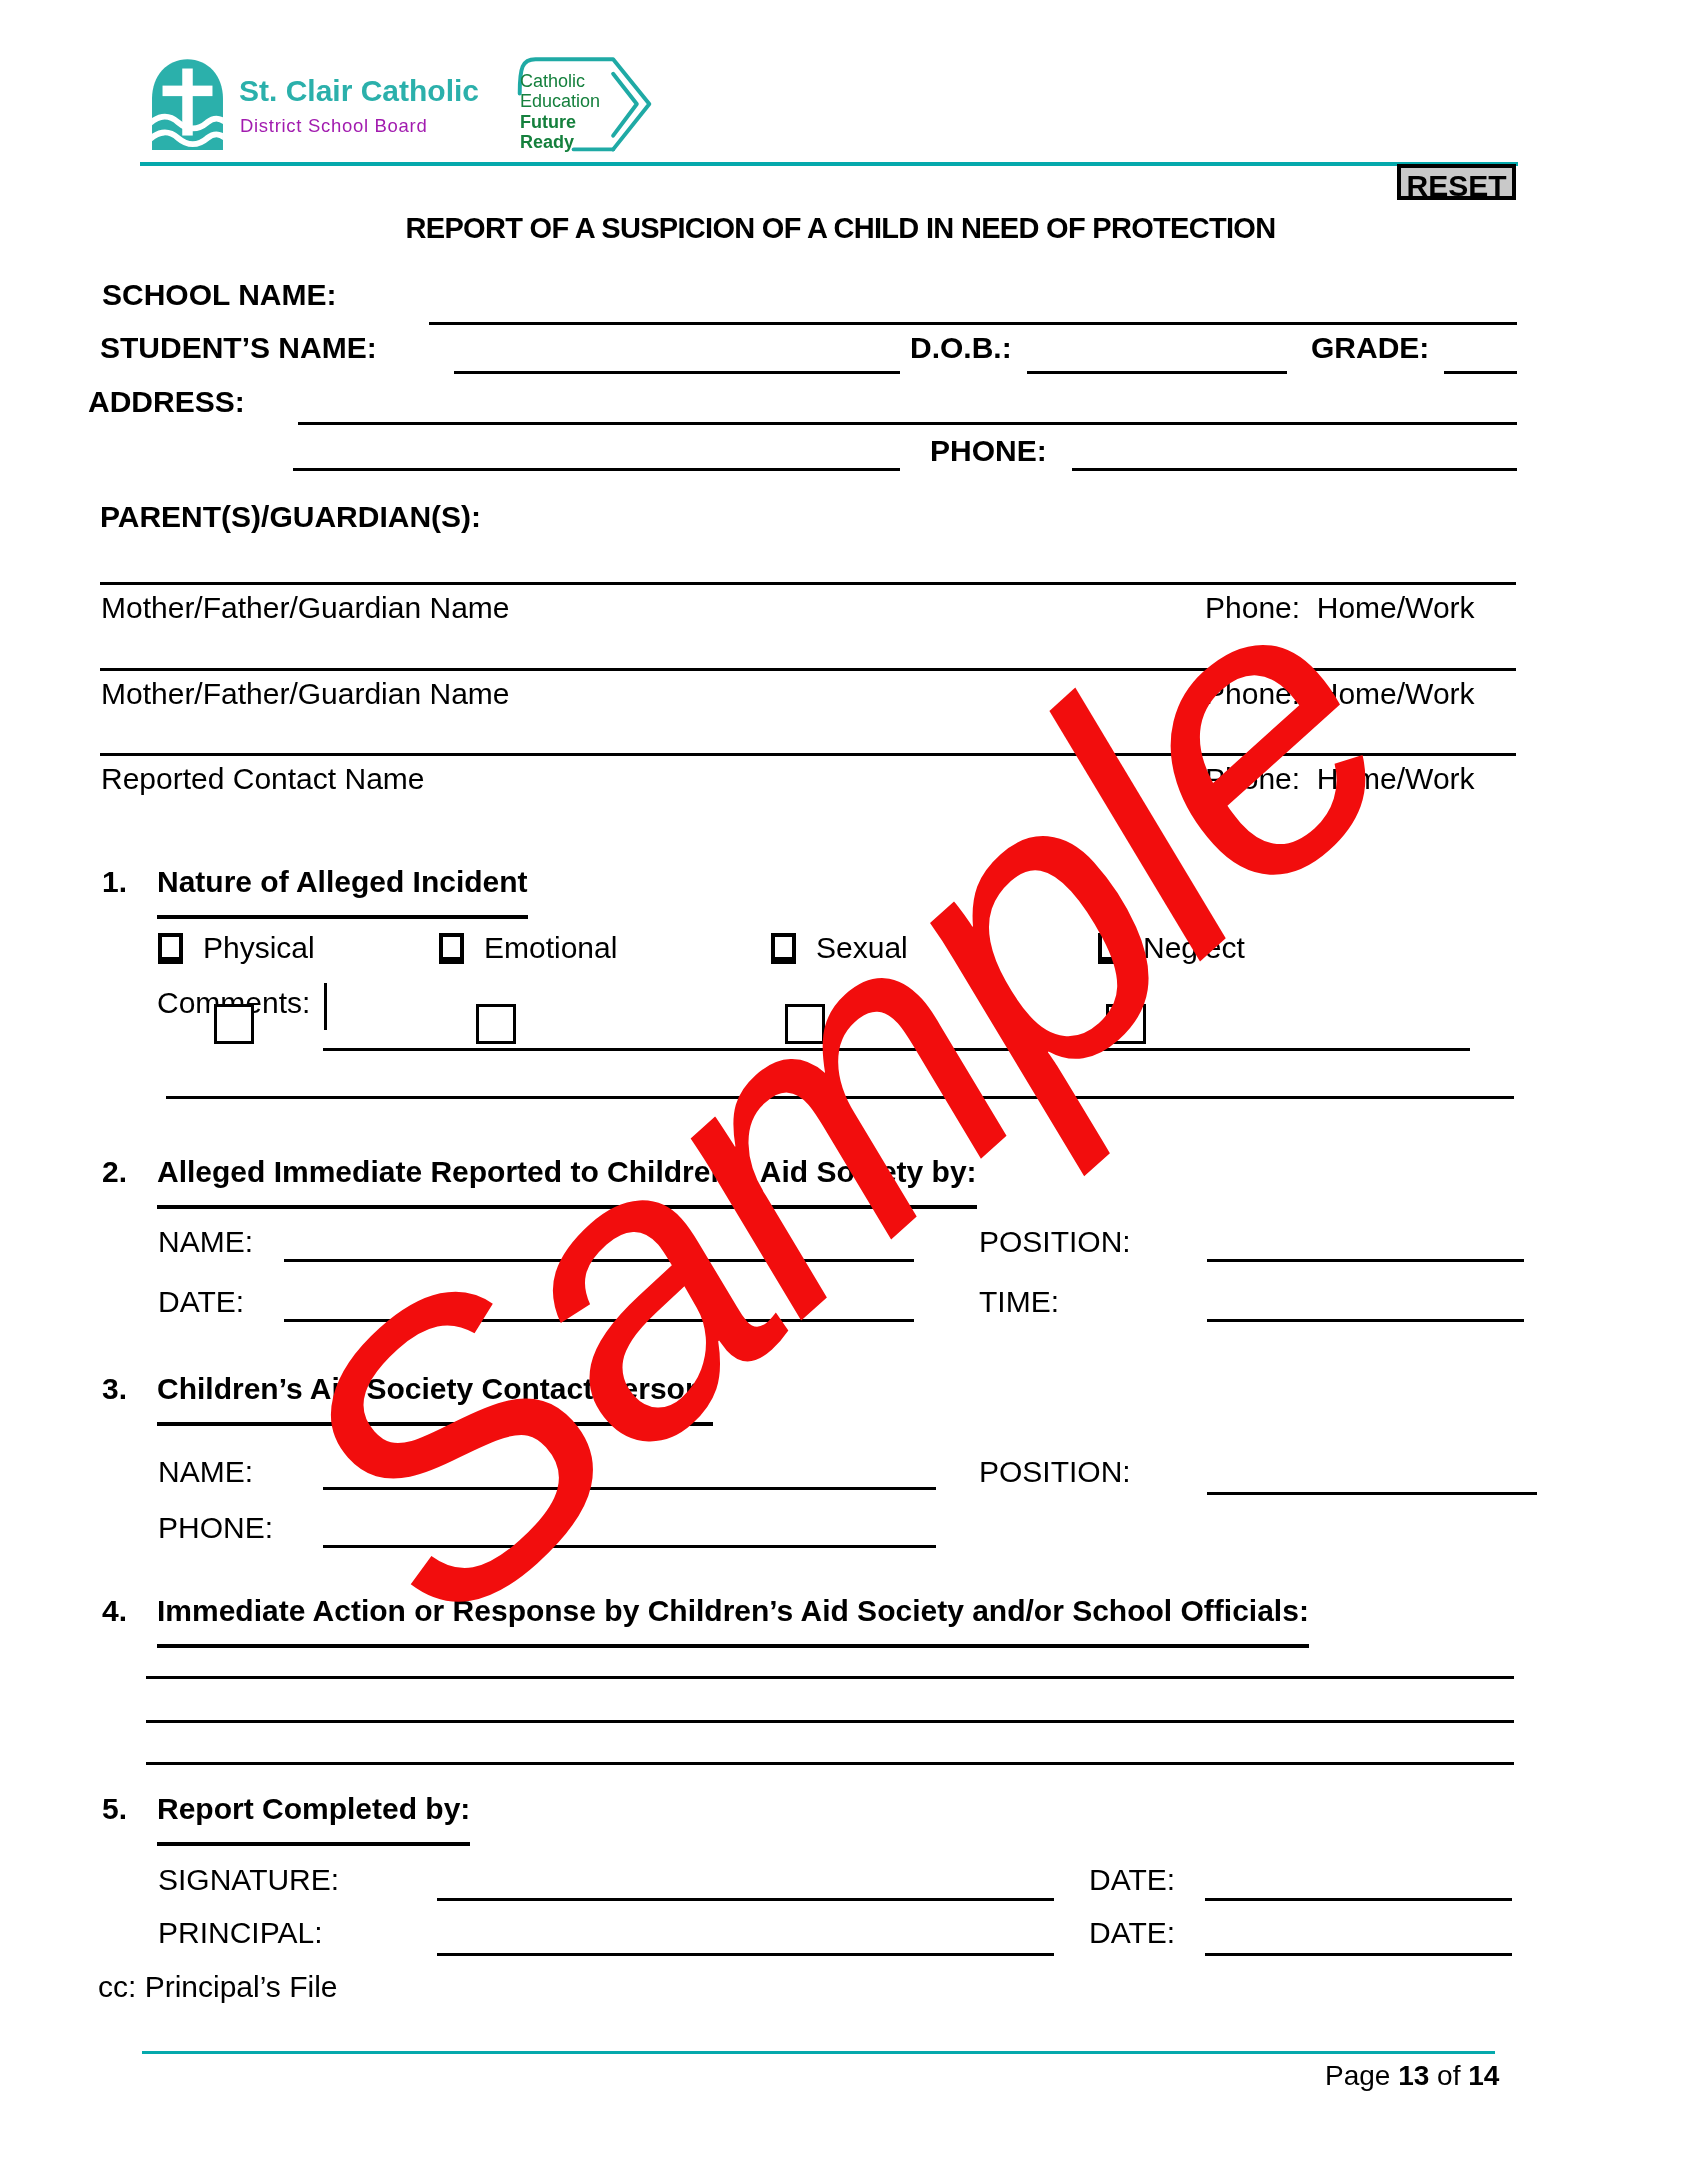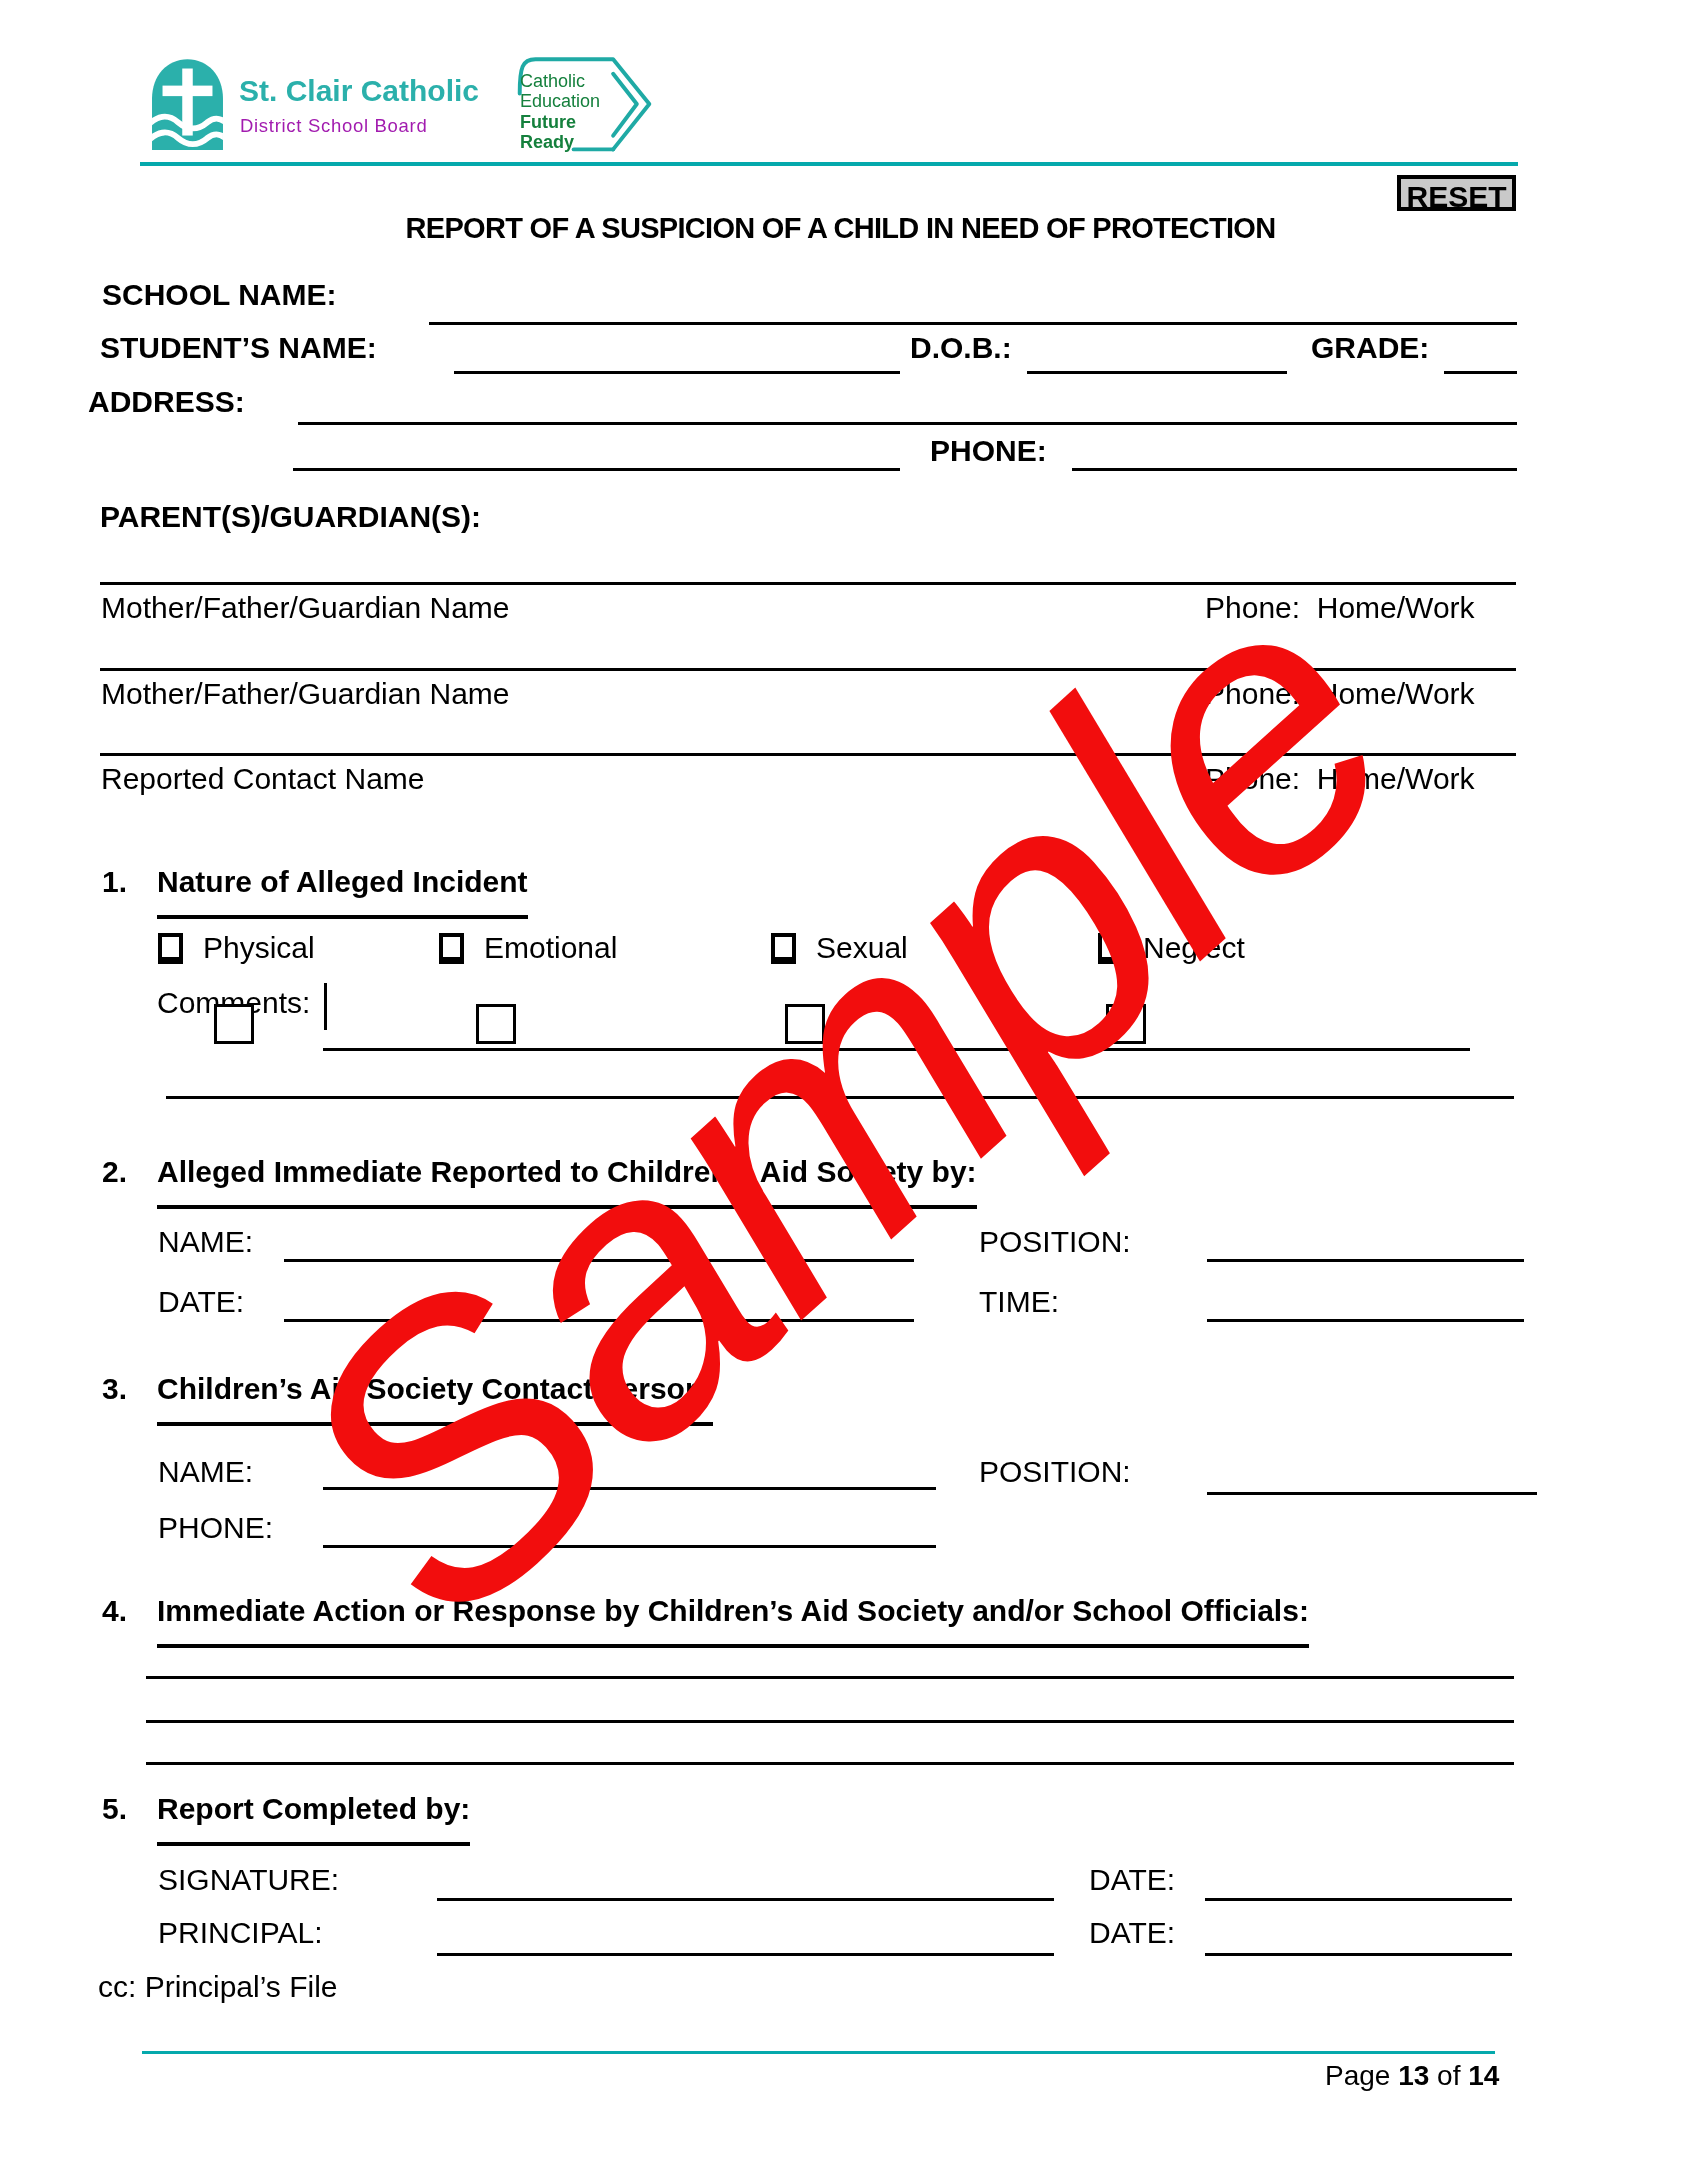--- a/index.html
+++ b/index.html
@@ -78,21 +78,21 @@
   </div>
   <div class="abs cefr" style="left:520px;top:71px;">
     <div>Catholic</div>
     <div>Education</div>
     <div class="b">Future</div>
     <div class="b">Ready</div>
   </div>
 
   <div class="abs teal-rule" style="left:140px;top:162px;width:1378px;"></div>
 
-  <button class="abs reset-btn" style="left:1397px;top:175px;">RESET</button>
+  <button class="abs reset-btn" style="left:1397px;top:164px;">RESET</button>
 
   <div class="abs title" style="left:0;top:212px;">REPORT OF A SUSPICION OF A CHILD IN NEED OF PROTECTION</div>
 
   <div class="abs lbl" style="left:102px;top:278px;">SCHOOL NAME:</div>
   <div class="abs fline" style="left:429px;top:322px;width:1088px;"></div>
 
   <div class="abs lbl" style="left:100px;top:331px;">STUDENT’S NAME:</div>
   <div class="abs lbl" style="left:910px;top:331px;">D.O.B.:</div>
   <div class="abs lbl" style="left:1311px;top:331px;">GRADE:</div>
   <div class="abs fline" style="left:454px;top:371px;width:446px;"></div>

